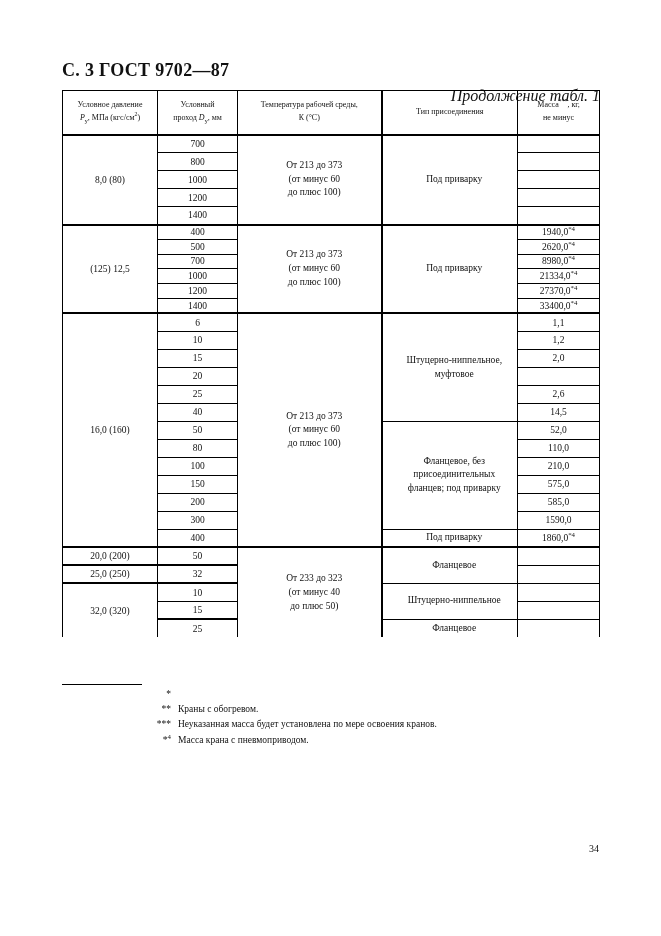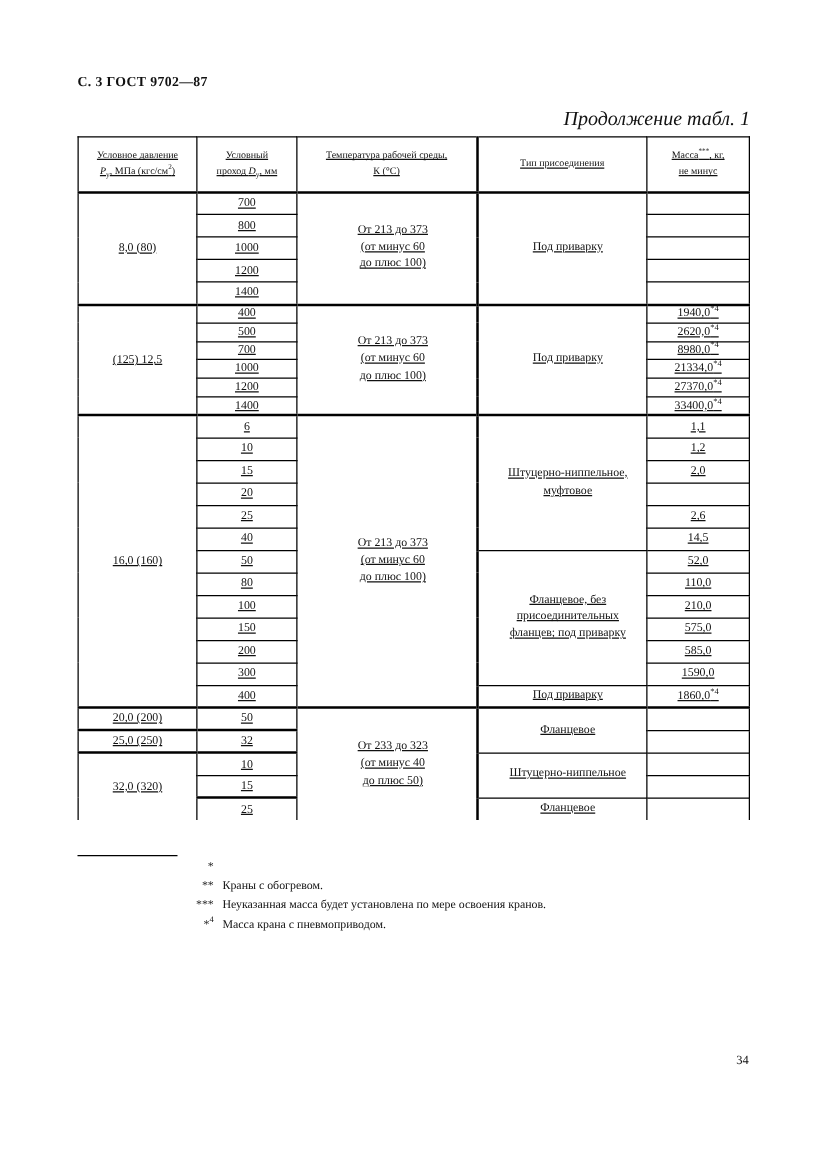--- a/index.html
+++ b/index.html
@@ -5,30 +5,30 @@
   * { margin: 0; padding: 0; box-sizing: border-box; }
   html, body { width: 661px; height: 936px; }
   body {
     position: relative;
     background: #ffffff;
     color: #111111;
     font-family: "Liberation Serif", serif;
   }
   .page-title {
     position: absolute; left: 62px; top: 60px;
-    font-size: 11px; font-weight: bold; letter-spacing: 0.3px;
+    font-size: 18px; font-weight: bold; letter-spacing: 0.3px;
   }
   .continuation {
     position: absolute; right: 61px; top: 87px;
     font-size: 16px; font-style: italic;
   }
   table.doc-table {
-    position: absolute; left: 62px; top: 109px;
+    position: absolute; left: 62px; top: 90px;
     width: 537px; table-layout: fixed; border-collapse: collapse;
-    font-size: 9.5px; color: #111111; text-decoration: underline;
+    font-size: 9.5px; color: #111111;
   }
   th, td {
     border: 1px solid #000;
     border-left-width: 1.5px; border-right-width: 1.5px;
     padding: 0; text-align: center; vertical-align: middle;
     font-weight: normal;
   }
   thead th {
     height: 44px; font-size: 8px; line-height: 1.6;
     border-top-width: 1.5px; border-bottom: 2.5px solid #000;

